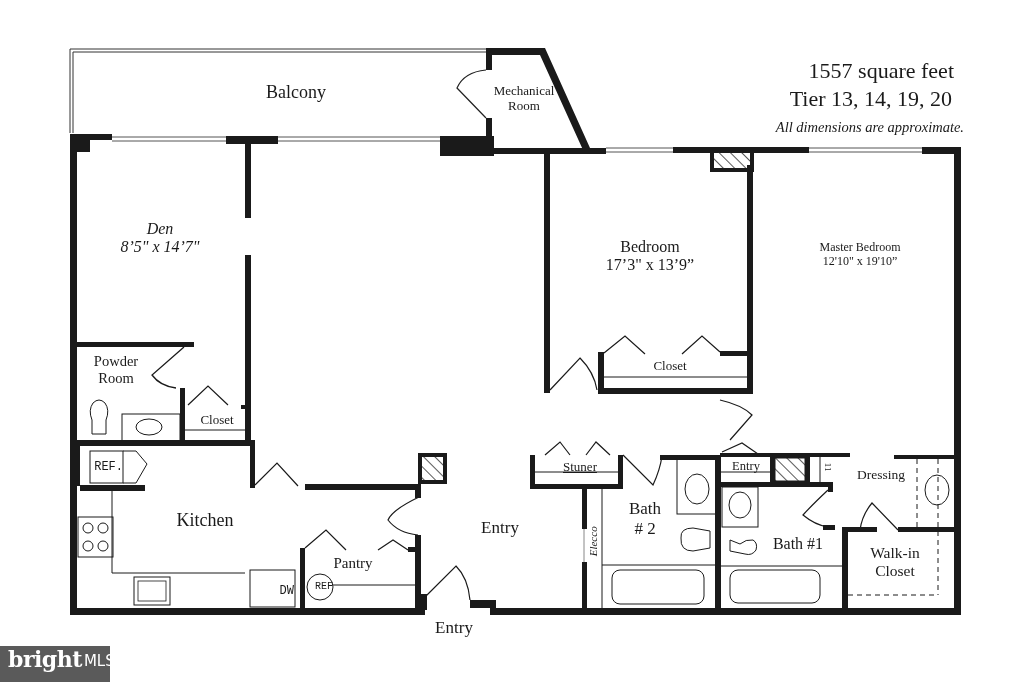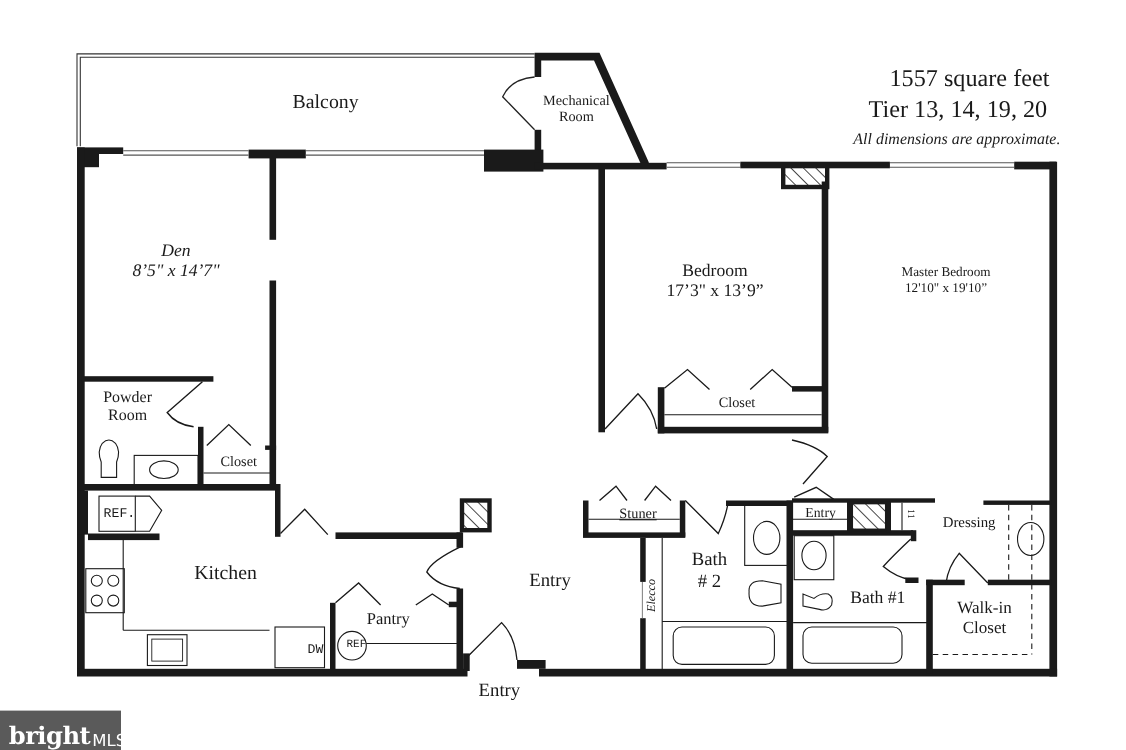--- a/index.html
+++ b/index.html
@@ -4,21 +4,21 @@
 <style>
   html, body { margin: 0; padding: 0; background: #ffffff; }
   body { width: 1024px; height: 682px; position: relative; overflow: hidden; font-family: "Liberation Serif", "DejaVu Serif", serif; color: #1a1a1a; }
   #plan { position: absolute; left: 0; top: 0; width: 1024px; height: 682px; }
   .lbl { position: absolute; text-align: center; white-space: nowrap; line-height: 1.15; color: #1a1a1a; }
   .lbl .dim { display: block; }
   .info { position: absolute; right: 66px; text-align: right; white-space: nowrap; }
   .info-sqft { top: 58px; right: 70px; font-size: 22px; }
   .info-tier { top: 86px; right: 72px; font-size: 22px; }
   .info-note { top: 119px; right: 60px; font-size: 14.5px; font-style: italic; }
-  .badge { position: absolute; left: 0; top: 646px; width: 110px; height: 36px; background: #5a5a5a; color: #fff; display: flex; align-items: flex-end; padding-left: 8px; box-sizing: border-box; }
+  .badge { position: absolute; left: 0; top: 646px; width: 110px; height: 36px; background: #5a5a5a; color: #fff; display: flex; align-items: flex-start; padding-left: 8px; box-sizing: border-box; }
   .badge .b1 { font-family: "DejaVu Serif", serif; font-size: 22px; font-weight: bold; letter-spacing: -0.5px; }
   .badge .b2 { font-family: "DejaVu Sans", sans-serif; font-size: 15px; margin-left: 4px; margin-top: 6px; }
   .badge .dot { display:inline-block; width:5px; height:5px; border-radius:50%; background:#e06b3c; margin-left:-2px; margin-top:-14px; }
   .app { position: absolute; font-family: Liberation Mono, monospace; font-size: 12px; color: #1a1a1a; text-align: right; }
   .small { font-size: 13px; }
 </style>
 </head>
 <body>
 
 <svg id="plan" width="1024" height="682" viewBox="0 0 1024 682" xmlns="http://www.w3.org/2000/svg">

